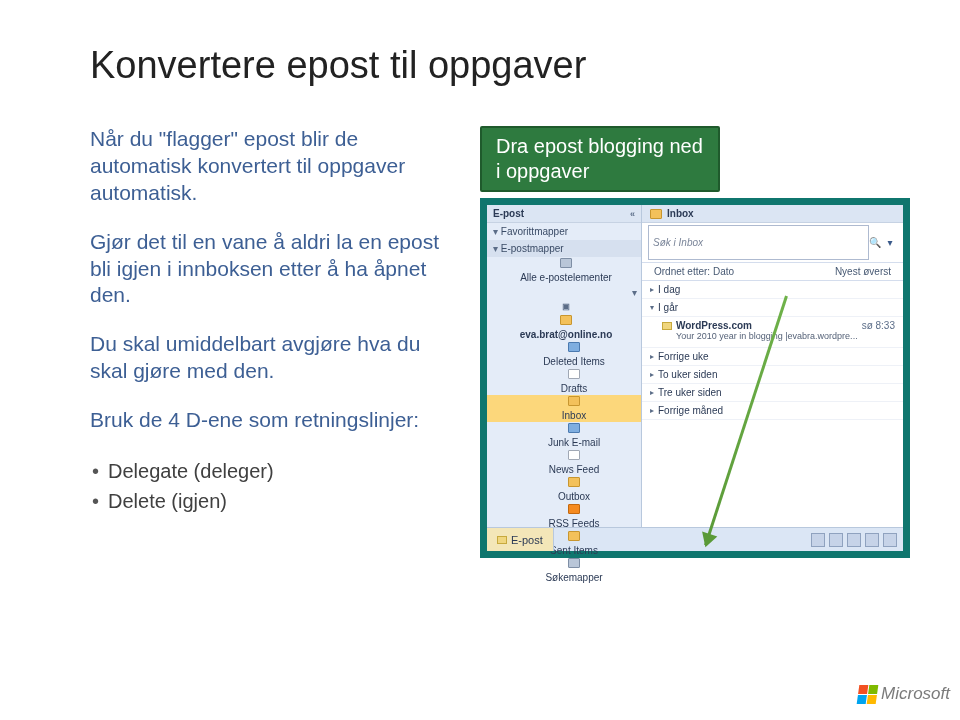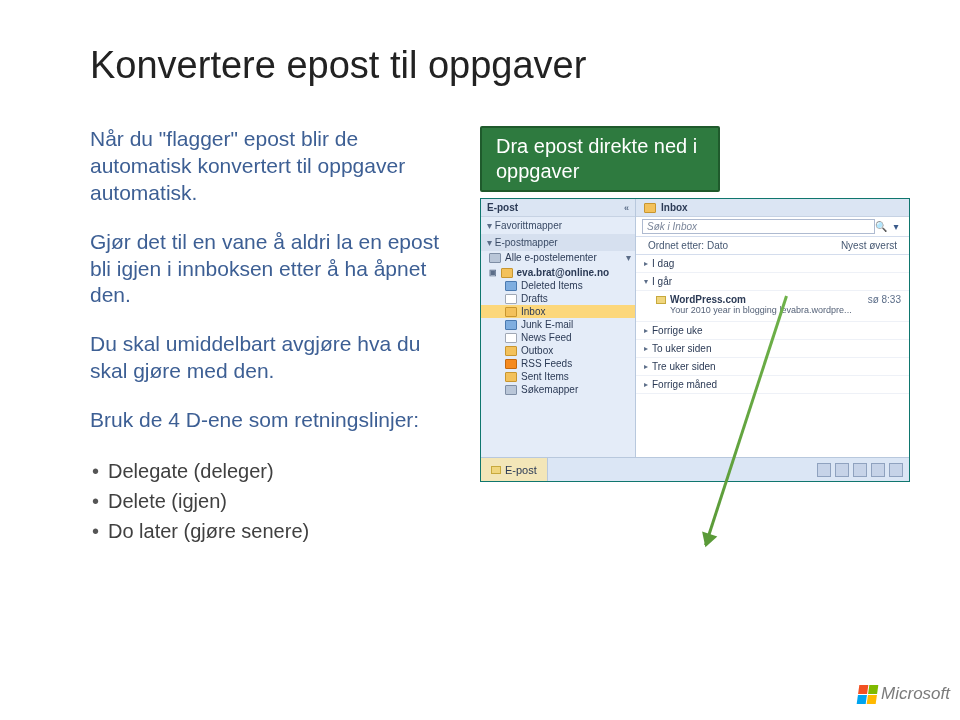--- a/index.html
+++ b/index.html
@@ -28,21 +28,21 @@
   .right-col { position: relative; width: 430px; }
   .callout {
     background: #2e7a3f; color: #fff;
     border: 2px solid #1f5a2c; border-radius: 2px;
     font-size: 20px; padding: 6px 14px; line-height: 1.25;
     width: 240px; margin-bottom: 6px;
   }
 
   
   .outlook {
-    width: 430px; height: 284px; border: 1px solid #0f766e;
+    width: 430px; height: 360px; border: 7px solid #0f766e;
     background: #bef264; font-size: 10px; position: relative;
     color: #2b3a55;
   }
   .ol-body { display: flex; height: calc(100% - 24px); }
   .ol-left {
     width: 155px; background: #e4ecf8; border-right: 1px solid #b8c8dd;
     display: flex; flex-direction: column;
   }
   .panel-head {
     background: #dbe5f3; padding: 3px 6px; font-weight: bold;
@@ -51,20 +51,21 @@
   }
   .panel-head .chev { font-size: 9px; color: #5b6d88; }
   .section-label { padding: 3px 6px; color: #3a4b66; }
   .section-label.alt { background: #d6e0ef; }
   .expand { color: #5b6d88; }
   .folder-list { padding: 2px 0 4px 0; }
   .folder {
     display: flex; align-items: center; gap: 4px;
     padding: 1px 4px 1px 8px; color: #2b3a55;
     white-space: nowrap;
+    flex-direction: column;
   }
   .folder.root { font-weight: bold; }
   .ico { width: 12px; height: 10px; display: inline-block;
          background: #f3c15b; border: 1px solid #c8962f; border-radius: 1px; }
   .ico.blue { background: #7faee0; border-color: #4b7ab0; }
   .ico.note { background: #fff; border-color: #a0a8b5; }
   .ico.rss { background: #f58a1f; border-color: #c3680f; }
   .ico.search { background: #b9c6d8; border-color: #7e8ea5; }
 
   .ol-right { flex: 1; background: #fff; display: flex; flex-direction: column; }
@@ -72,21 +73,21 @@
     background: #dbe5f3; padding: 3px 8px; font-weight: bold;
     display: flex; align-items: center; gap: 5px;
     border-bottom: 1px solid #c6d2e3;
   }
   .search-row {
     display: flex; align-items: center;
     padding: 2px 6px; border-bottom: 1px solid #d4dded;
   }
   .search-box {
     flex: 1; border: 1px solid #aebad0; background: #fff;
-    padding: 1px 4px; font-size: 10px; color: #7a8599; font-style: italic;
+    padding: 11px 4px; font-size: 10px; color: #7a8599; font-style: italic;
   }
   .search-glass { width: 14px; text-align: center; color: #3a5a8a; }
   .sort-row {
     display: flex; justify-content: space-between; padding: 3px 12px;
     border-bottom: 1px solid #d4dded; color: #465872;
   }
   .group { padding: 3px 8px; border-bottom: 1px solid #eef1f7;
            display: flex; align-items: center; gap: 4px; color: #2b3a55; }
   .group .exp { color: #5b6d88; font-size: 8px; }
   .msg {
@@ -145,26 +146,25 @@
 
   <div class="content">
     <div class="left-col">
       <p class="para">Når du "flagger" epost blir de automatisk konvertert til oppgaver automatisk.</p>
       <p class="para">Gjør det til en vane å aldri la en epost bli igjen i innboksen etter å ha åpnet den.</p>
       <p class="para">Du skal umiddelbart avgjøre hva du skal gjøre med den.</p>
       <p class="para">Bruk de 4 D-ene som retningslinjer:</p>
       <ul class="bullets">
         <li>Delegate (deleger)</li>
         <li>Delete (igjen)</li>
-        <li>Do later (gjøre senere)</li>
       </ul>
     </div>
 
     <div class="right-col">
-      <div class="callout">Dra epost direkte ned i oppgaver</div>
+      <div class="callout">Dra epost blogging ned i oppgaver</div>
       <div class="arrow"></div>
 
       <div class="outlook">
         <div class="ol-body">
           <div class="ol-left">
             <div class="panel-head">
               <span>E-post</span>
               <span class="chev">«</span>
             </div>
             <div class="section-label">

